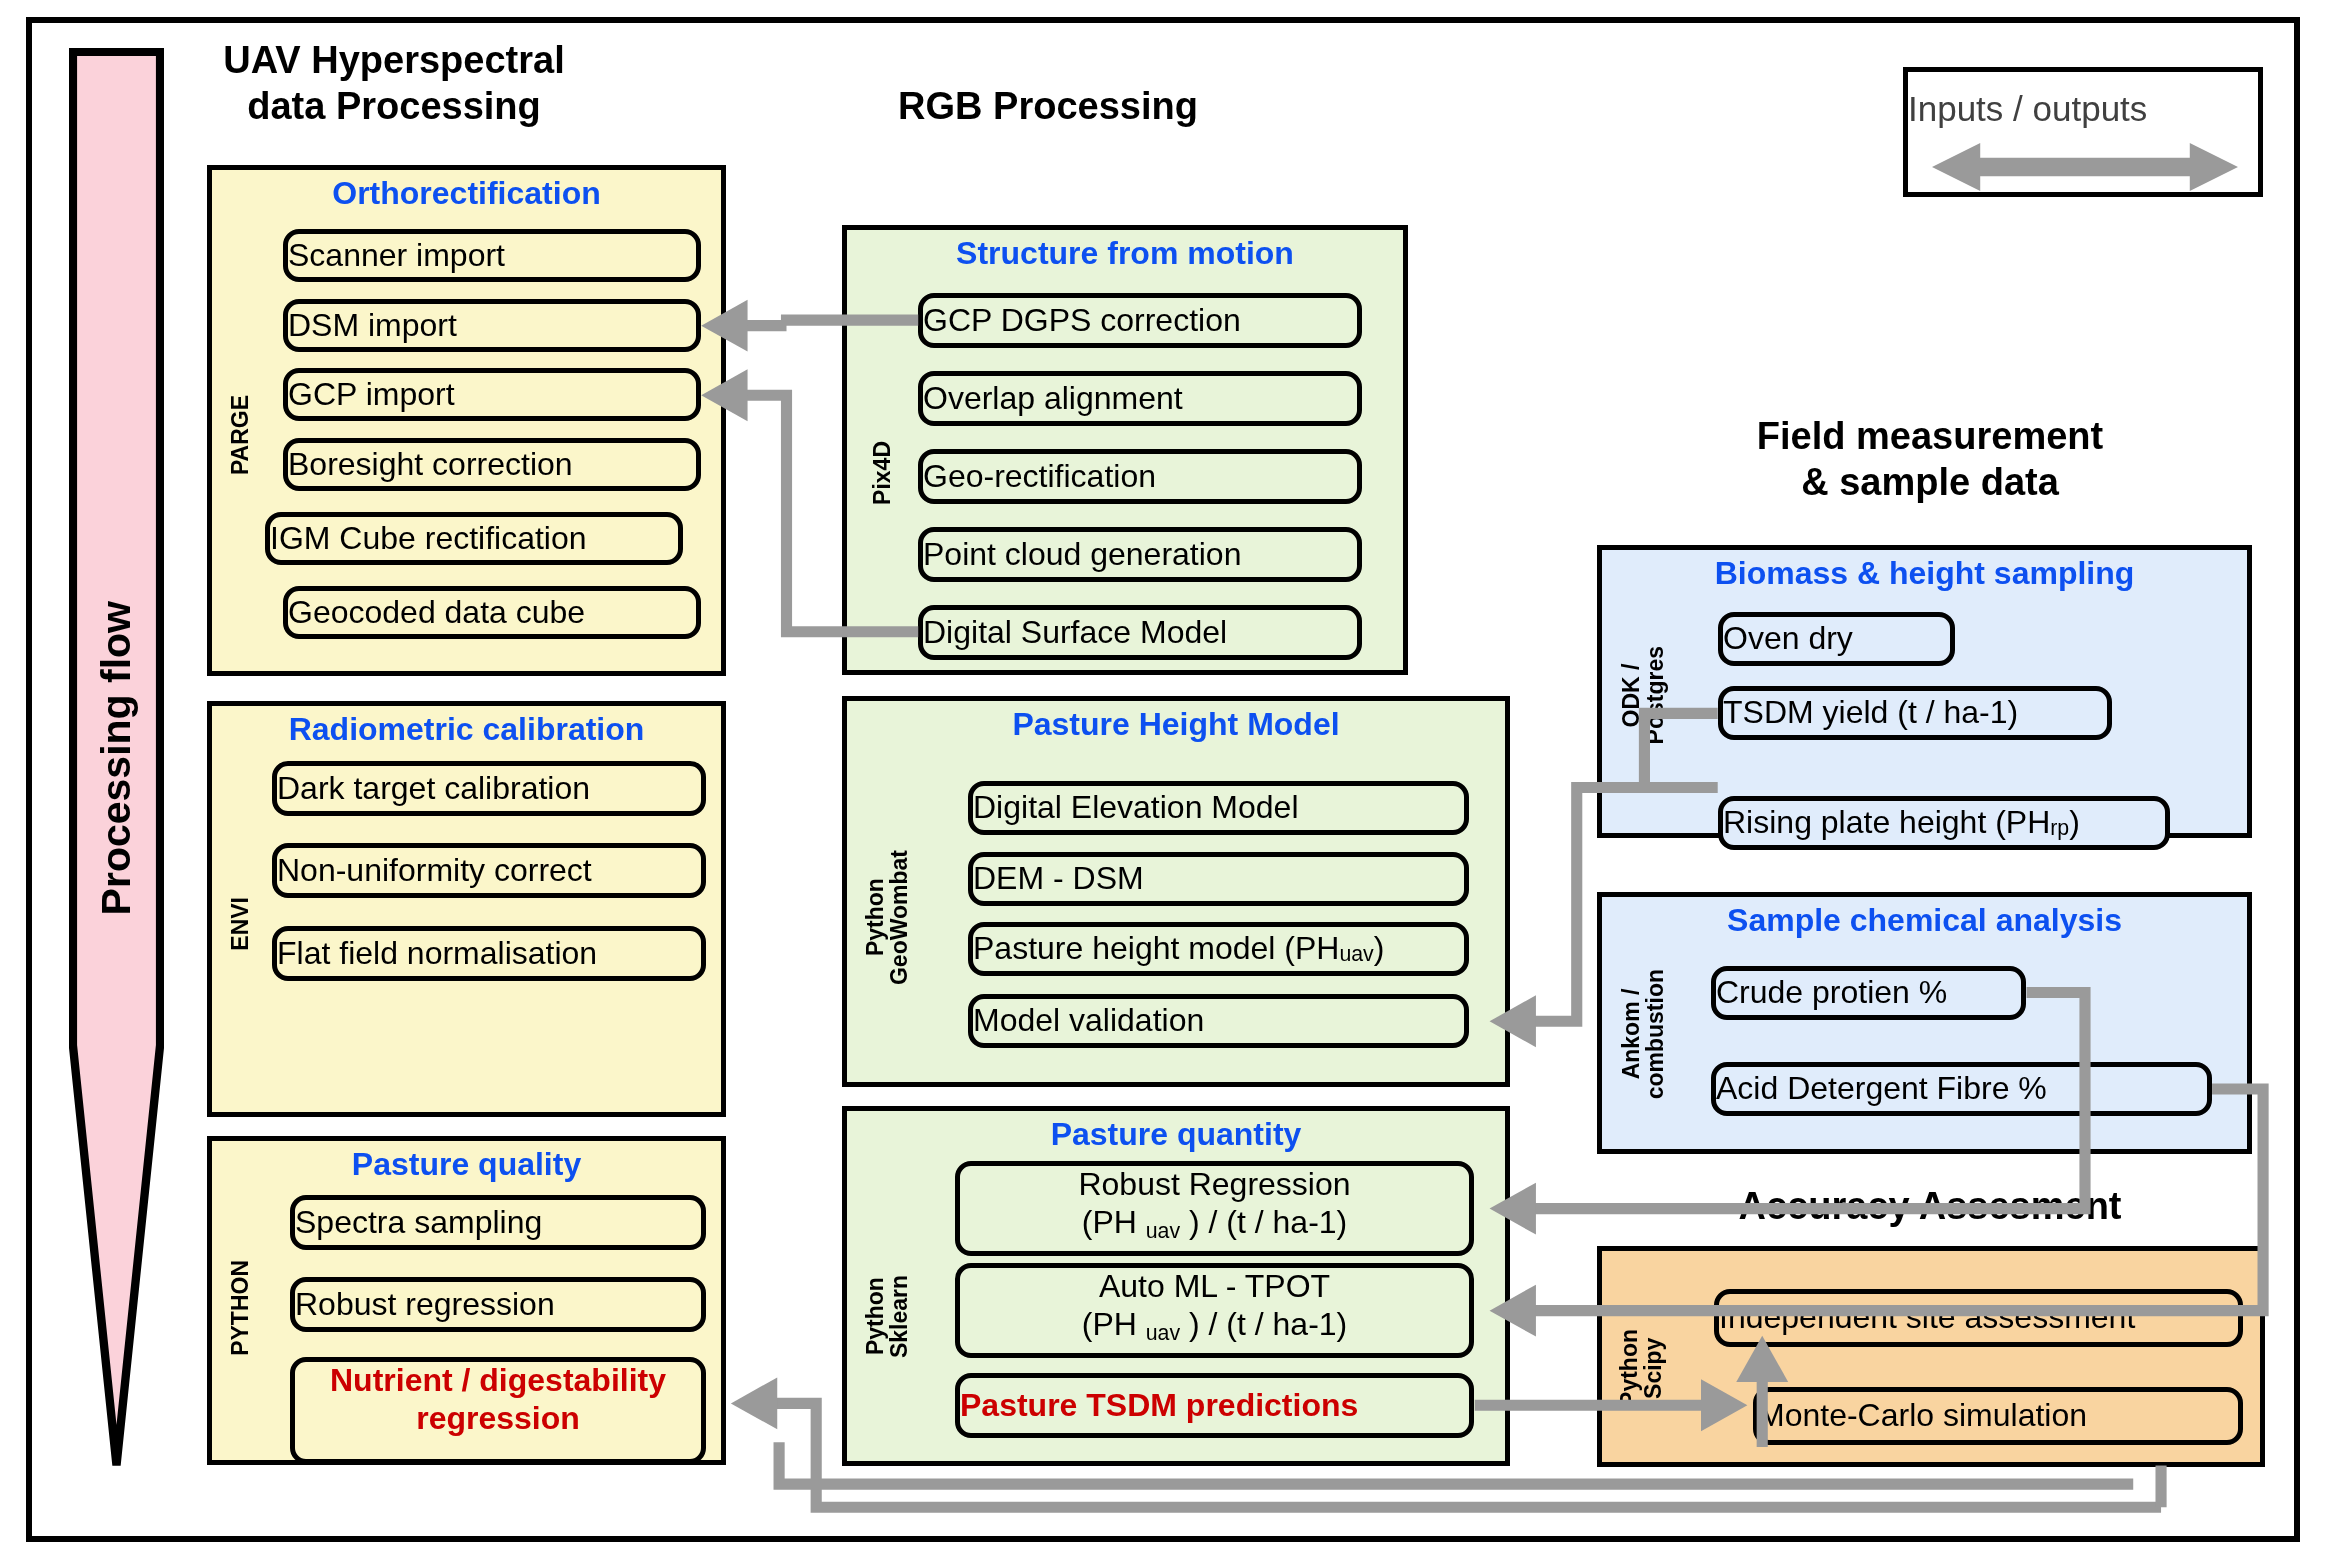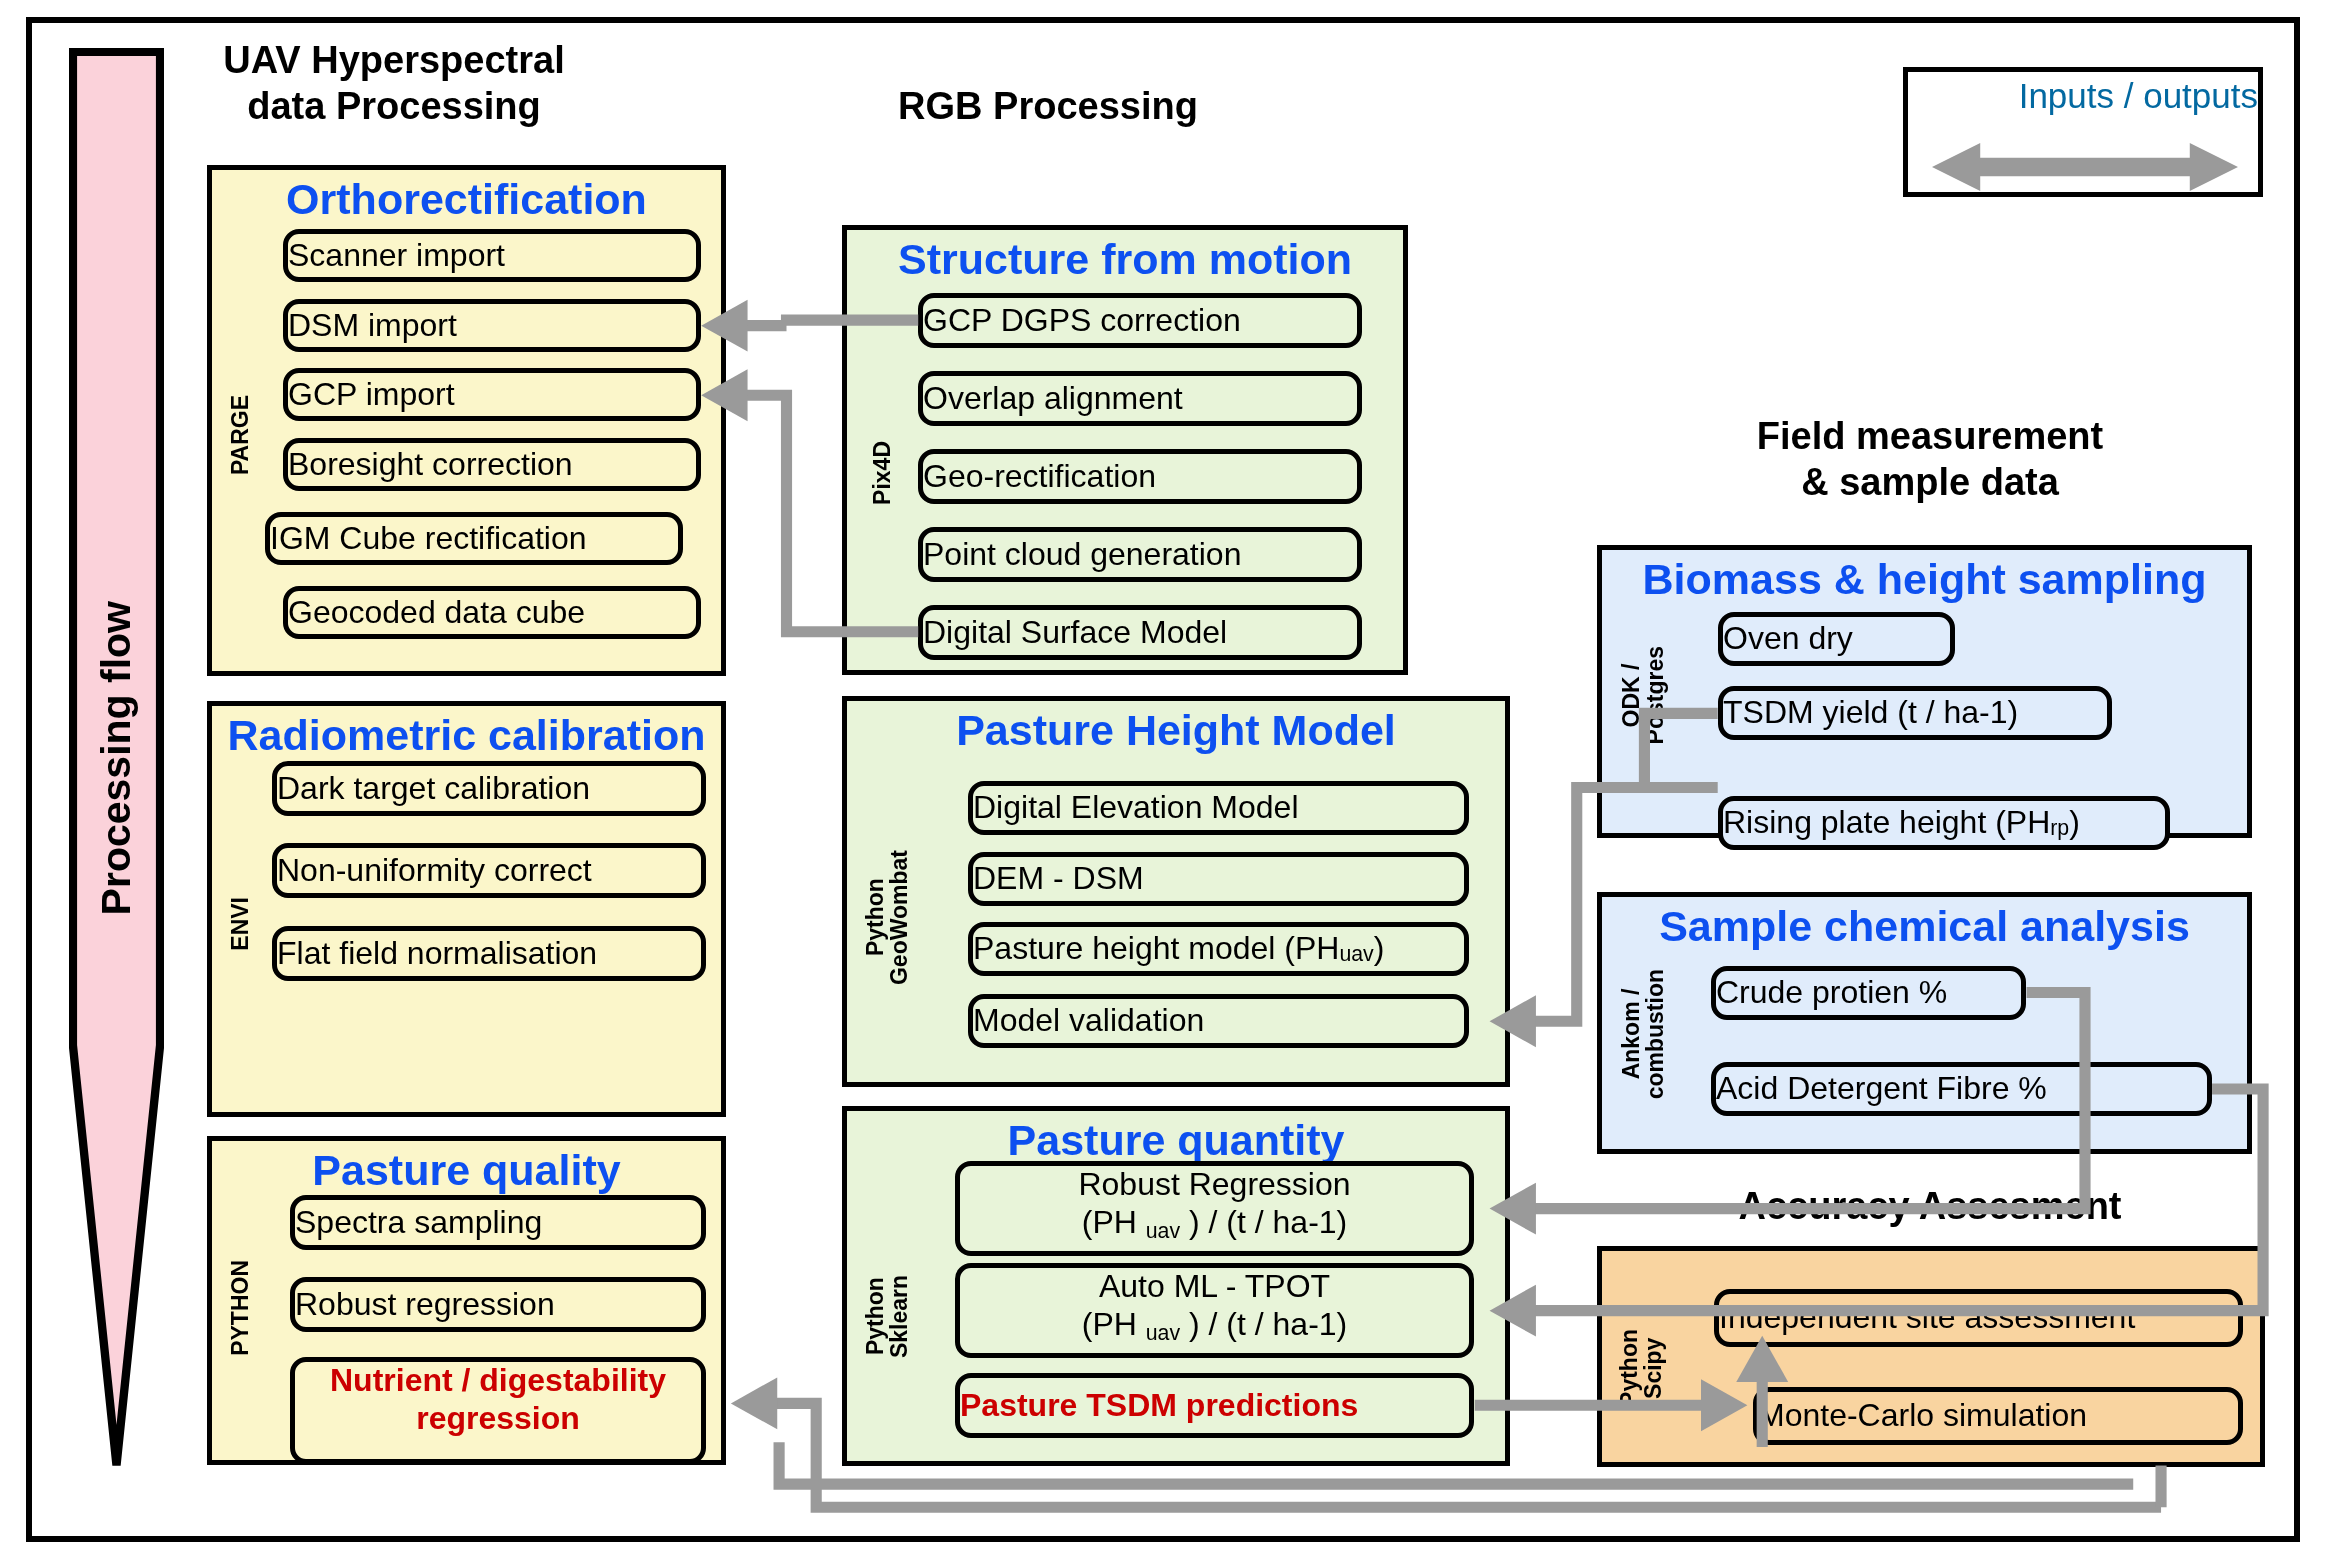--- a/index.html
+++ b/index.html
@@ -19,39 +19,39 @@
 
   
   .colhead{position:absolute;font-size:38px;font-weight:bold;color:#000;text-align:center;line-height:1.22;}
 
   
   .panel{position:absolute;border:5.6px solid #000;box-sizing:border-box;}
   .panel.yellow{background:#fbf6ca;}
   .panel.green{background:#e8f4d9;}
   .panel.blue{background:#e0ecfb;}
   .panel.orange{background:#f9d4a0;}
-  .panel-title{text-align:center;font-size:43px;font-weight:bold;color:#0d50f0;line-height:1.05;padding-top:6.5px;}
+  .panel-title{text-align:center;font-size:32px;font-weight:bold;color:#0d50f0;line-height:1.05;padding-top:6.5px;}
   .vlabel{position:absolute;display:flex;align-items:center;justify-content:center;}
   .vlabel span{writing-mode:vertical-rl;transform:rotate(180deg);font-size:23px;font-weight:bold;color:#000;line-height:1.05;text-align:center;white-space:pre-line;}
   .item{
     border:5.6px solid #000;border-radius:16px;box-sizing:border-box;
     display:flex;align-items:center;justify-content:flex-start;text-align:center;
     font-size:32px;color:#000;line-height:1.18;
   }
   .item.yellow{background:#fbf6ca;}
   .item.green{background:#e8f4d9;}
   .item.blue{background:#e0ecfb;}
   .item.orange{background:#f9d4a0;}
   .item.red{color:#cc0000;font-weight:bold;}
   .item .sub{font-size:21.3px;vertical-align:baseline;position:relative;top:5.6px;}
   .item .two{display:block;}
 
   
   .legend{position:absolute;border:5.6px solid #000;box-sizing:border-box;background:#fff;}
-  .legend-label{text-align:right;font-size:35px;color:#0369a1;padding-top:4px;}
+  .legend-label{text-align:left;font-size:35px;color:#404040;padding-top:17px;}
 
   #wires{position:absolute;left:0;top:0;width:2328px;height:1563px;pointer-events:none;}
 </style>
 </head>
 <body>
 
 <div id="root">
   <div class="frame"></div>
 
   <div class="flowarrow">

